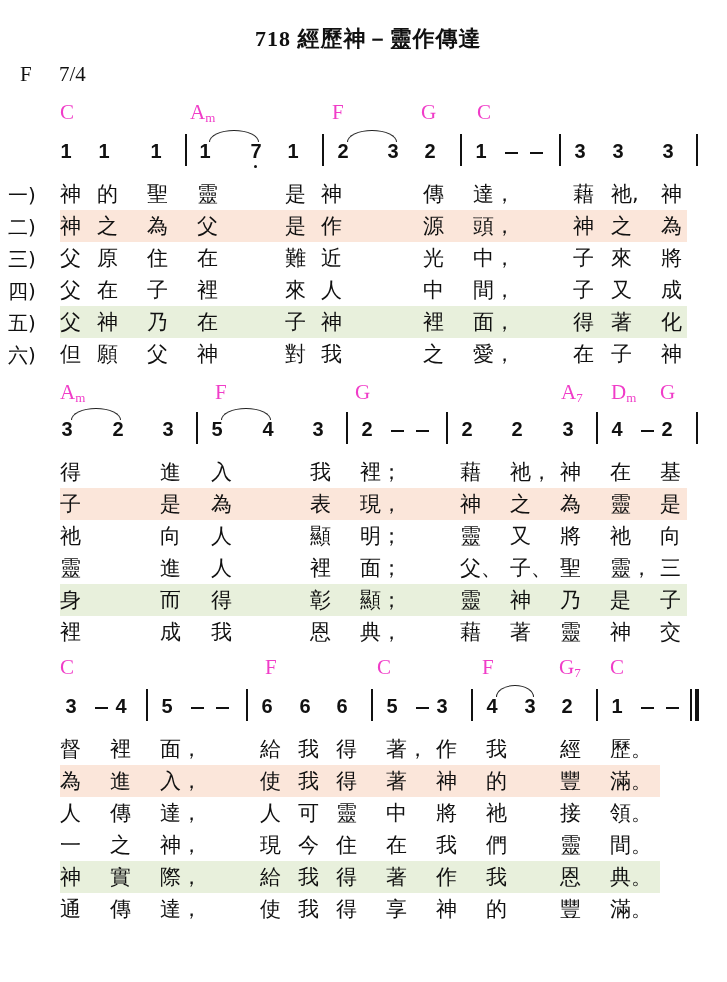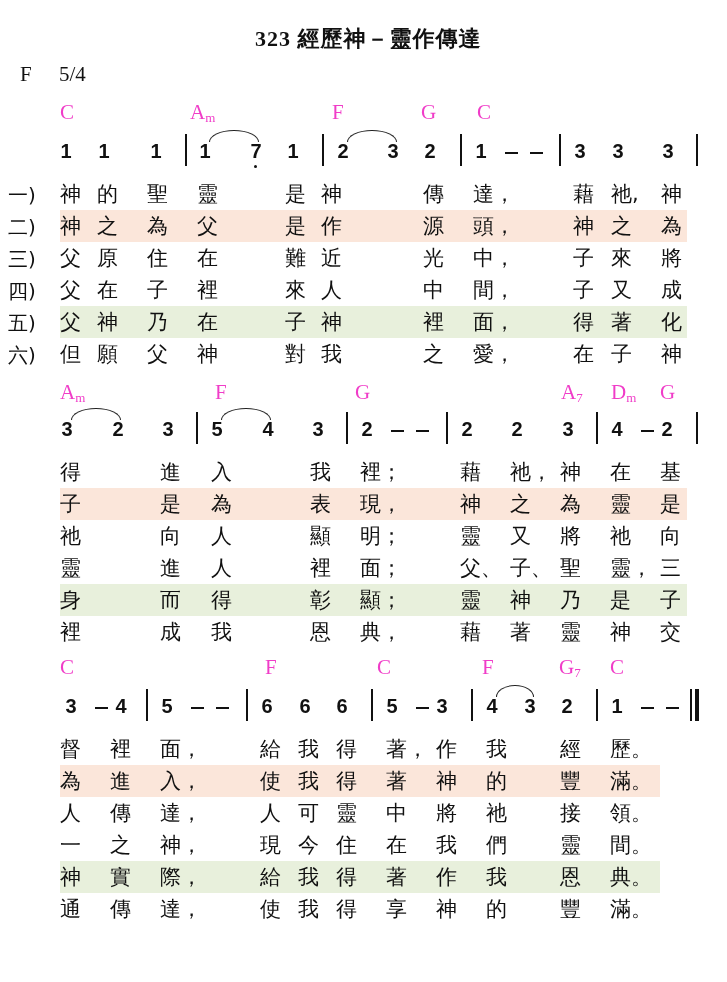--- a/index.html
+++ b/index.html
@@ -17,24 +17,24 @@
   .tie { position: absolute; height: 12px; border-top: 1.5px solid #222; border-radius: 50% 50% 0 0 / 100% 100% 0 0; border-left: 1.5px solid #222; border-right: 1.5px solid #222; border-bottom: none; box-sizing: border-box; }
   .band { position: absolute; height: 32px; }
   .band.pink { background: #fbe6da; }
   .band.green { background: #e8f0dc; }
   .vlabel { position: absolute; left: 8px; font-size: 20px; font-family: "DejaVu Sans", sans-serif; white-space: nowrap; }
   .ch { position: absolute; font-size: 21px; width: 24px; text-align: center; font-family: "DejaVu Sans", sans-serif; line-height: 32px; }
 </style>
 </head>
 <body>
 
-<div class="title">323  經歷神－靈作傳達</div>
+<div class="title">718  經歷神－靈作傳達</div>
 <div class="key">
   <span>F</span>
-  <span>5/4</span>
+  <span>7/4</span>
 </div>
 
 <div id="score">
     <div class="band pink" style="left: 60px; top: 210px; width: 627px;"></div>
     <div class="band green" style="left: 60px; top: 306px; width: 627px;"></div>
     <div class="chord" style="left: 60px; top: 100px;">C</div>
     <div class="chord" style="left: 190px; top: 100px;">A<sub>m</sub></div>
     <div class="chord" style="left: 332px; top: 100px;">F</div>
     <div class="chord" style="left: 421px; top: 100px;">G</div>
     <div class="chord" style="left: 477px; top: 100px;">C</div>

